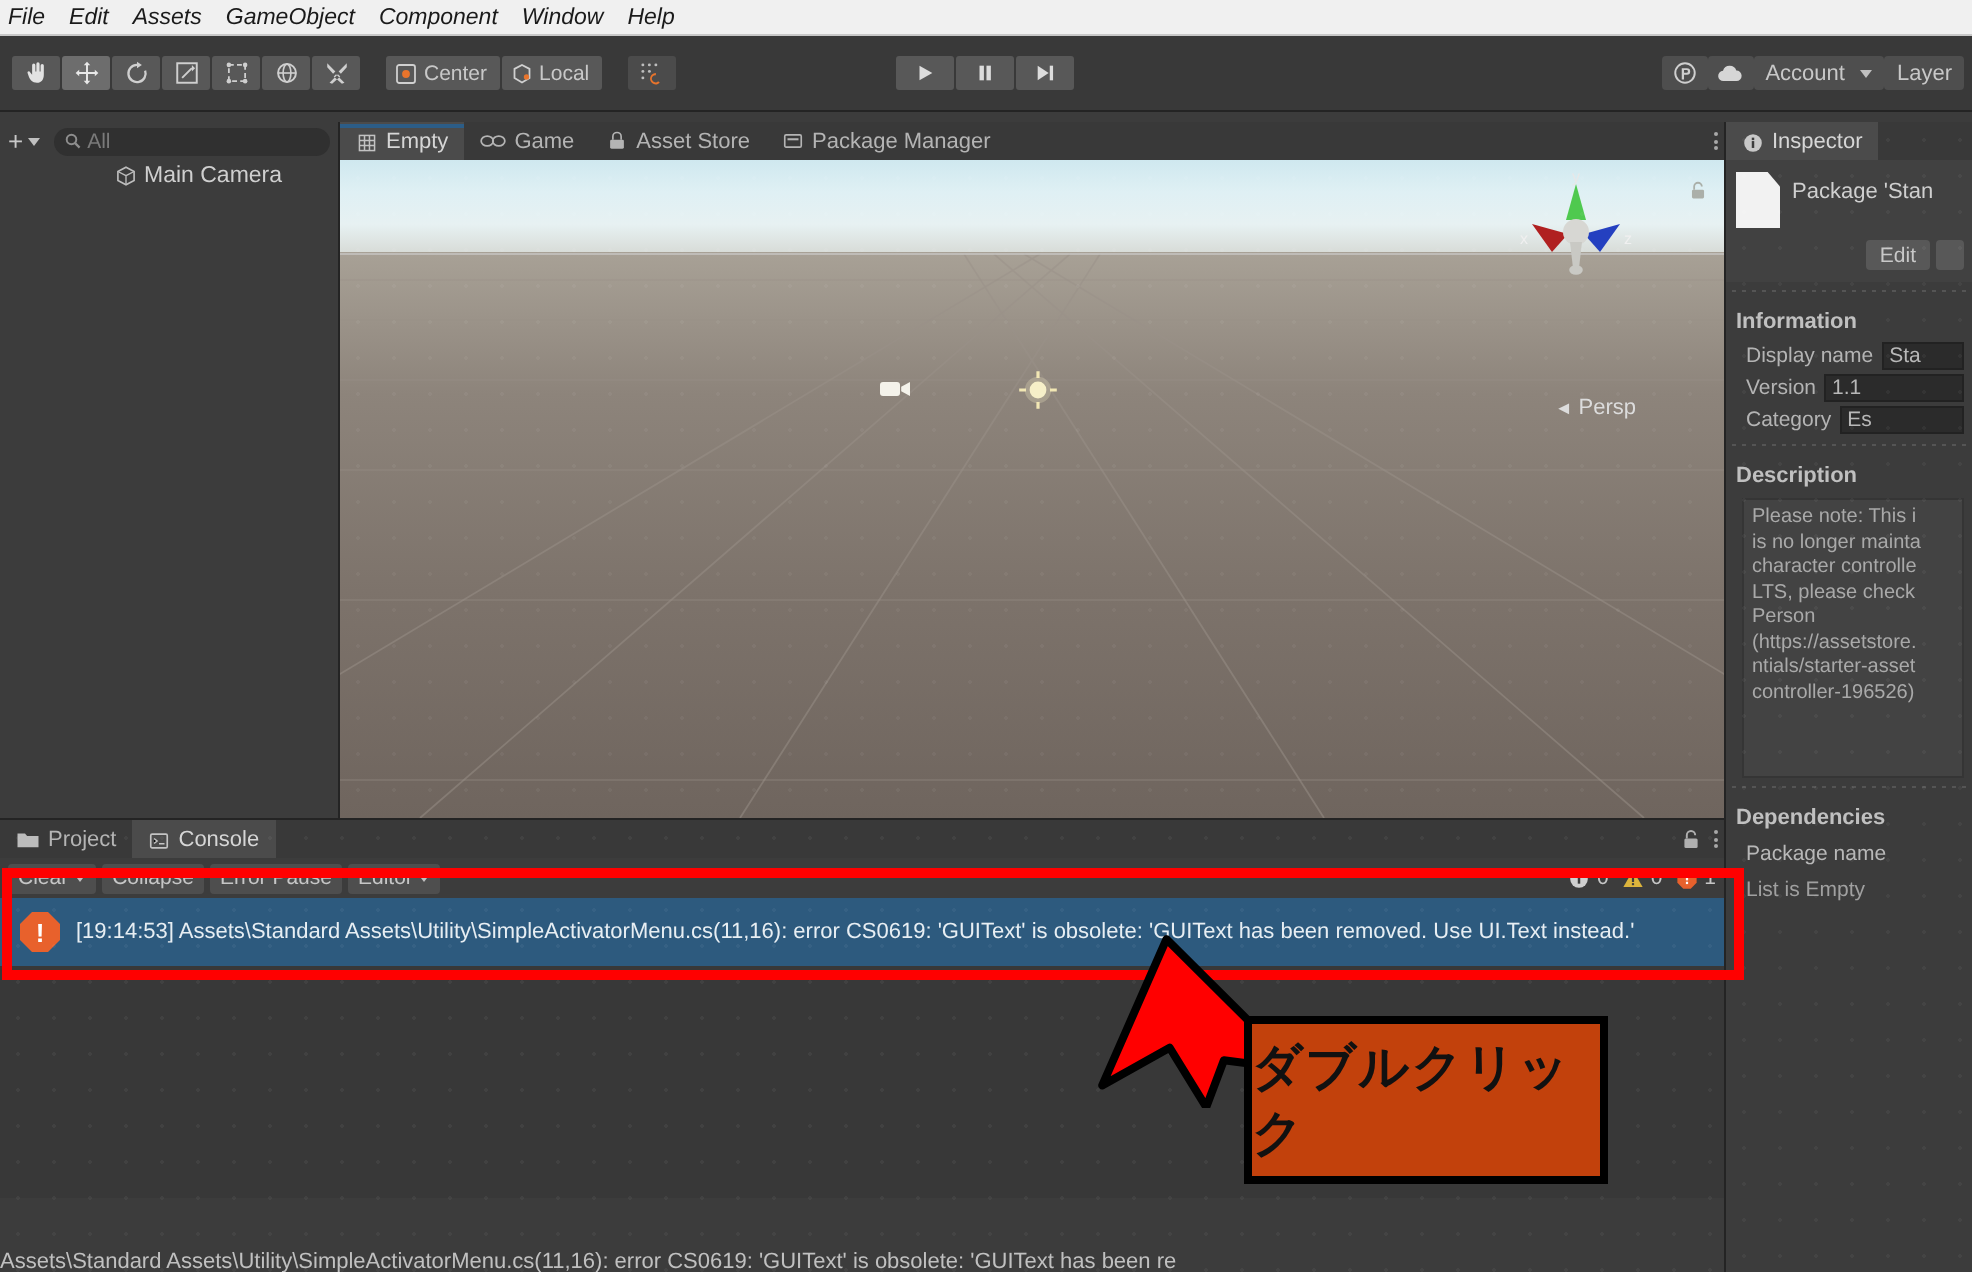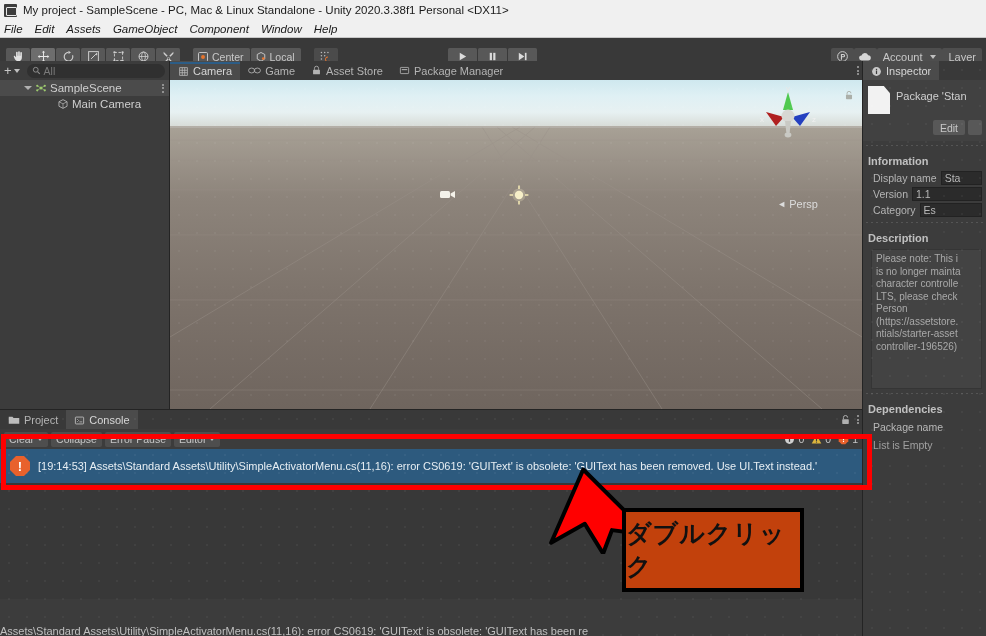--- a/index.html
+++ b/index.html
@@ -257,24 +257,20 @@
     position: absolute; inset: 0; pointer-events: none; z-index: 1;
     background-image: radial-gradient(rgba(255,255,255,0.045) 1px, transparent 1px);
     background-size: 18px 18px;
   }
 </style>
 </head>
 <body>
 
 <div id="app">
 
-  <div class="titlebar">
-    <div class="win-icon"></div>
-    <div class="title-text">My project - SampleScene - PC, Mac &amp; Linux Standalone - Unity 2020.3.38f1 Personal &lt;DX11&gt;</div>
-  </div>
 
   <div class="menubar">
     <div class="mi">File</div>
     <div class="mi">Edit</div>
     <div class="mi">Assets</div>
     <div class="mi">GameObject</div>
     <div class="mi">Component</div>
     <div class="mi">Window</div>
     <div class="mi">Help</div>
   </div>
@@ -410,57 +406,40 @@
         </div>
         <div class="searchfield">
           <svg width="9" height="9" viewBox="0 0 12 12">
               <circle cx="5" cy="5" r="3.2" fill="none" stroke="#8e8e8e" stroke-width="1.3"></circle>
               <path stroke="#8e8e8e" stroke-width="1.5" d="M7.4 7.4 10.4 10.4"></path>
             </svg>
           <span>All</span>
         </div>
       </div>
       <div class="hier-rows">
-        <div class="hrow sel" style="padding-left:24px">
-          <span class="tri open"></span>
-          <svg width="12" height="12" viewBox="0 0 16 16">
-              <circle cx="8" cy="8" r="2.1" fill="#9ecb6e"></circle>
-              <circle cx="3" cy="5" r="1.5" fill="#9ecb6e"></circle>
-              <circle cx="13" cy="5" r="1.5" fill="#9ecb6e"></circle>
-              <circle cx="3" cy="11" r="1.5" fill="#9ecb6e"></circle>
-              <circle cx="13" cy="11" r="1.5" fill="#9ecb6e"></circle>
-              <path stroke="#9ecb6e" stroke-width=".9" d="M4 5.7 6.4 7M11.8 5.7 9.6 7M4 10.3 6.4 9M11.8 10.3 9.6 9"></path>
-            </svg>
-          <span>SampleScene</span>
-          <span class="kebab">
-              <i></i>
-              <i></i>
-              <i></i>
-            </span>
-        </div>
         <div class="hrow" style="padding-left:57px">
           <svg width="12" height="12" viewBox="0 0 16 16">
               <path fill="none" stroke="#bdbdbd" stroke-width="1.1" d="M8 2.2 13.4 5v6L8 13.8 2.6 11V5z"></path>
               <path fill="none" stroke="#bdbdbd" stroke-width=".9" d="M2.6 5 8 7.8 13.4 5M8 7.8v6"></path>
             </svg>
           <span>Main Camera</span>
         </div>
       </div>
     </div>
 
     <div class="scenepanel">
       <div class="panel-tabbar">
         <div class="ptab sel accent">
           <svg width="11" height="11" viewBox="0 0 16 16">
               <g fill="none" stroke="#c2c2c2" stroke-width="1.1">
                 <rect x="2.5" y="2.5" width="11" height="11"></rect>
                 <path d="M6.2 2.5v11M9.8 2.5v11M2.5 6.2h11M2.5 9.8h11"></path>
               </g>
             </svg>
-          <span>Camera</span>
+          <span>Empty</span>
         </div>
         <div class="ptab">
           <svg width="13" height="11" viewBox="0 0 18 14">
               <ellipse cx="5" cy="7" rx="4.2" ry="3.4" fill="none" stroke="#b4b4b4" stroke-width="1.2"></ellipse>
               <ellipse cx="13" cy="7" rx="4.2" ry="3.4" fill="none" stroke="#b4b4b4" stroke-width="1.2"></ellipse>
               <path stroke="#b4b4b4" stroke-width="1.2" d="M9.2 7h-.4"></path>
             </svg>
           <span>Game</span>
         </div>
         <div class="ptab">

